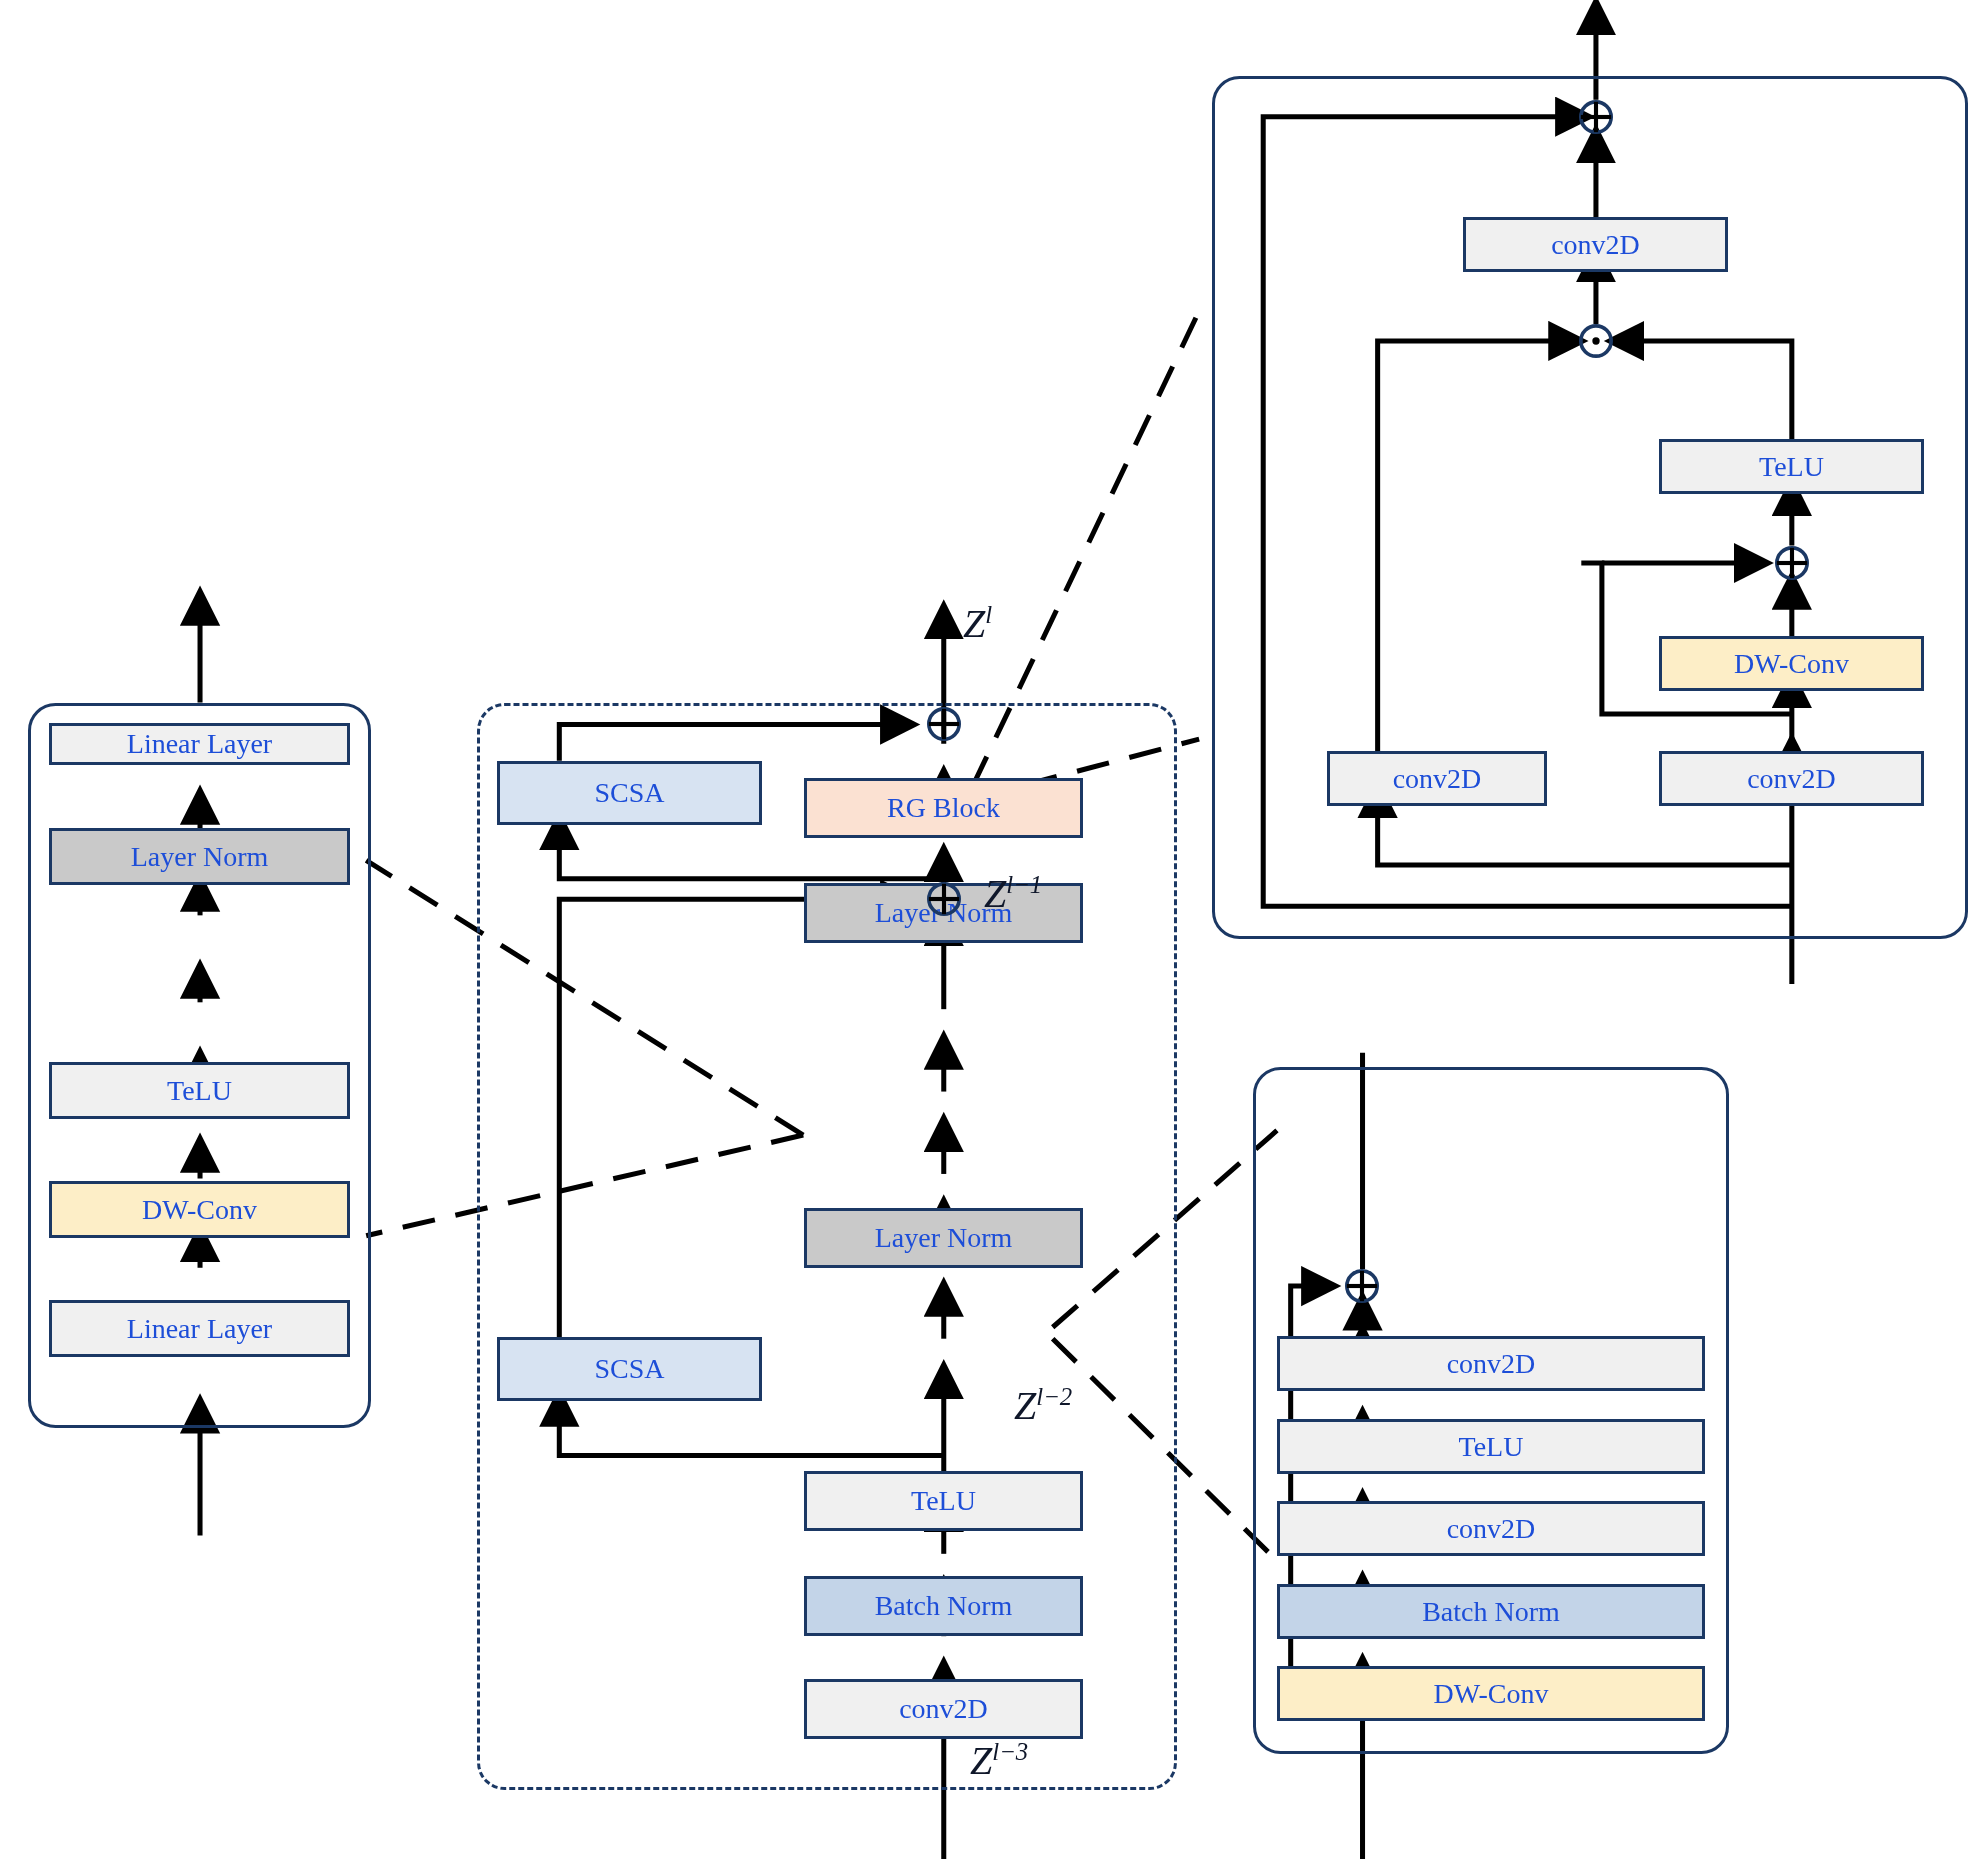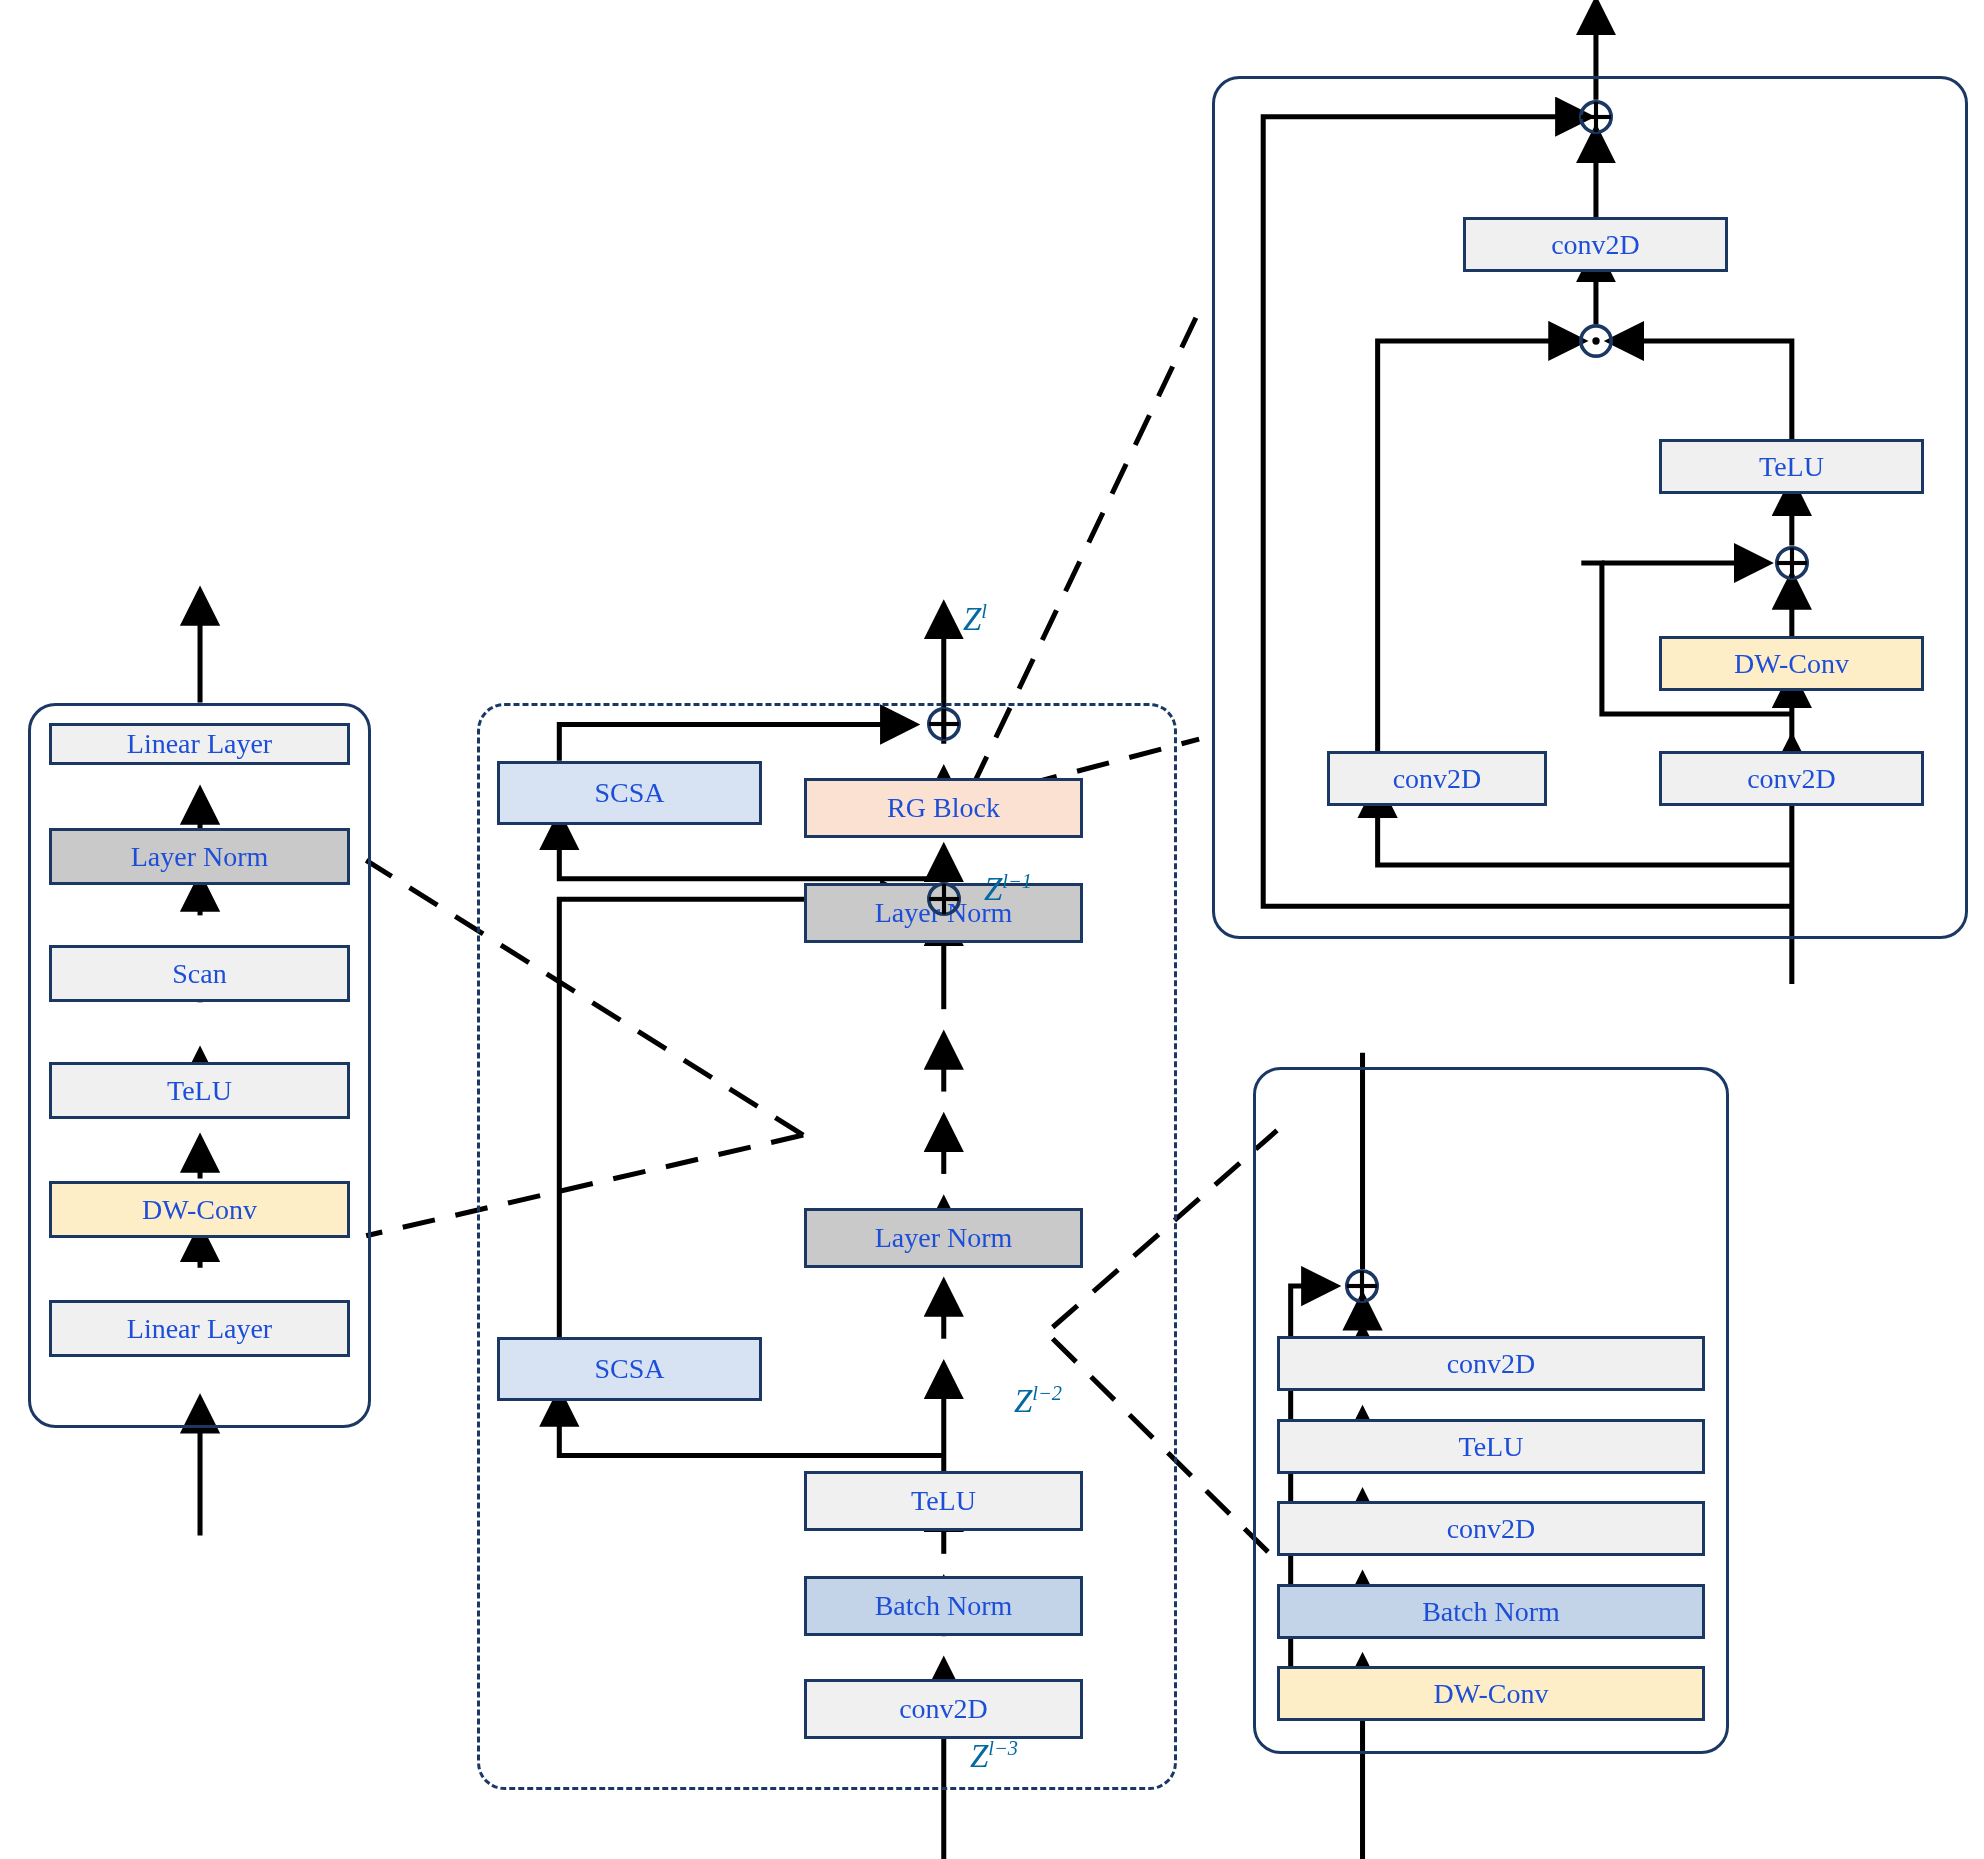--- a/index.html
+++ b/index.html
@@ -10,21 +10,21 @@
         display:flex;align-items:center;justify-content:center;
         font-size:28px;color:#1d4ed8;line-height:1;white-space:nowrap;}
   .n-grey  {background:#f0f0f0;}
   .n-dgrey {background:#c9c9c9;}
   .n-blue  {background:#d7e3f2;}
   .n-bblue {background:#c3d4e8;}
   .n-peach {background:#fbe1d2;}
   .n-yellow{background:#fdeec7;}
   .panel{position:absolute;box-sizing:border-box;border:3.2px solid #1b3864;border-radius:27.5px;background:transparent;}
   .dashpanel{position:absolute;box-sizing:border-box;border:3.2px dashed #1b3864;border-radius:27.5px;background:transparent;}
-  .mlabel{position:absolute;font-size:33px;font-style:italic;color:#0369a1;white-space:nowrap;}
+  .mlabel{position:absolute;font-size:40px;font-style:italic;color:#0f172a;white-space:nowrap;}
   .mlabel sup{font-size:0.62em;font-style:italic;vertical-align:super;}
   .op{position:absolute;width:34px;height:34px;margin-left:-17px;margin-top:-17px;}
 </style>
 </head>
 <body>
 
 <div id="stage">
 
   <svg class="wires" viewBox="0 0 4337 4064">
     <defs>
@@ -119,23 +119,20 @@
   <div class="panel" style="left:28px;top:703px;width:343px;height:725px;"></div>
 
   <div class="node n-grey" style="left:49px;top:723px;width:301px;height:42px;">
     <span>Linear Layer</span>
     </div>
 
   <div class="node n-dgrey" style="left:49px;top:828px;width:301px;height:57px;">
     <span>Layer Norm</span>
     </div>
 
-  <div class="node n-grey" style="left:49px;top:945px;width:301px;height:57px;">
-    <span>Scan</span>
-    </div>
 
   <div class="node n-grey" style="left:49px;top:1062px;width:301px;height:57px;">
     <span>TeLU</span>
     </div>
 
   <div class="node n-yellow" style="left:49px;top:1181px;width:301px;height:57px;">
     <span>DW-Conv</span>
     </div>
 
   <div class="node n-grey" style="left:49px;top:1300px;width:301px;height:57px;">

